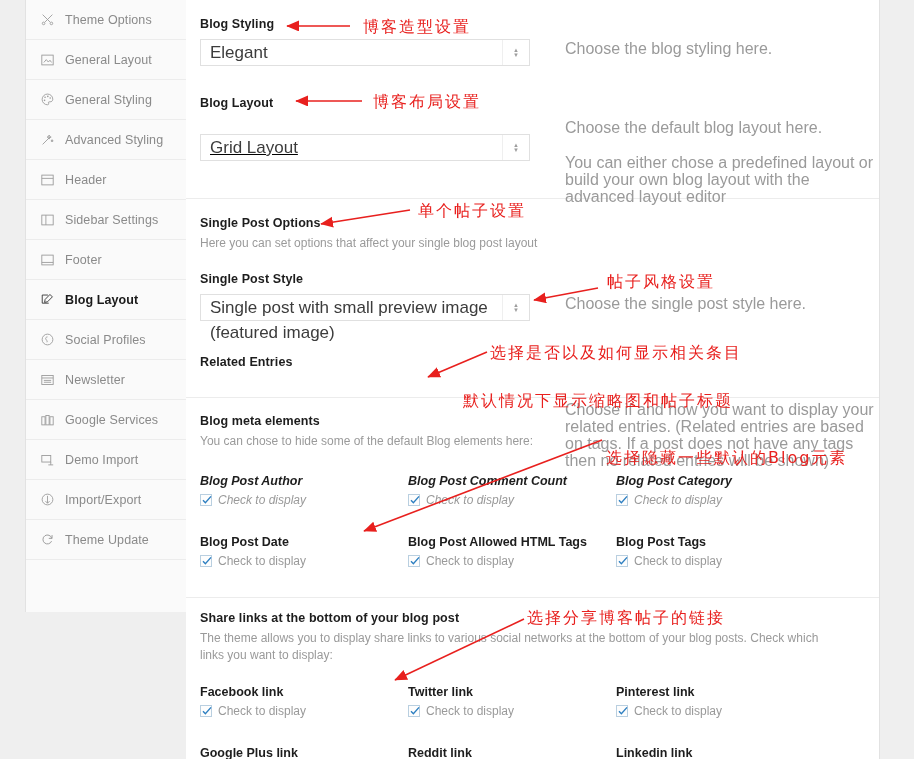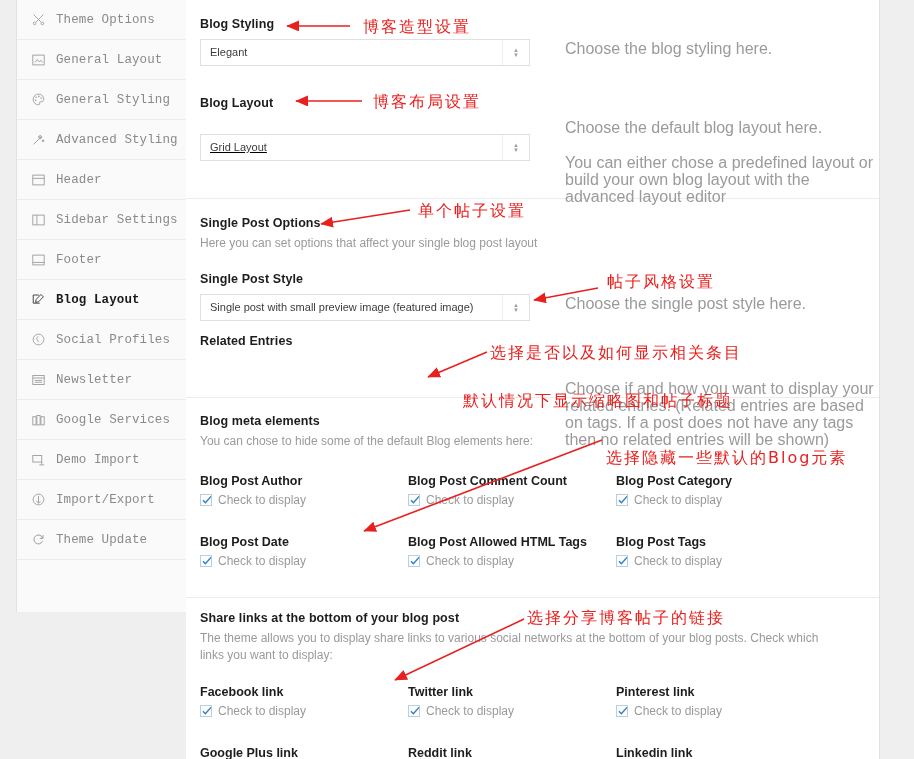--- a/index.html
+++ b/index.html
@@ -12,29 +12,28 @@
     position: relative;
     width: 914px;
     height: 759px;
     overflow: hidden;
     background: #efefef;
   }
 
   
   #sidebar {
     position: absolute;
-    left: 16px;
+    left: 25px;
     top: 0;
     width: 172px;
     height: 612px;
     background: #fafafa;
     border-left: 1px solid #e2e2e2;
     border-right: 1px solid #e2e2e2;
     box-sizing: border-box;
-    font-family: Liberation Mono, monospace;
   }
   .nav-item {
     height: 40px;
     display: flex;
     align-items: center;
     padding-left: 12px;
     border-bottom: 1px solid #ececec;
     box-sizing: border-box;
     color: #8a8a8a;
     font-size: 12.5px;
@@ -97,21 +96,21 @@
   }
 
   select.ui, .selbox {
     -webkit-appearance: none;
     appearance: none;
     width: 330px;
     height: 27px;
     border: 1px solid #e0e0e0;
     background: #ffffff;
     font-family: "Liberation Sans", sans-serif;
-    font-size: 11px;
+    font-size: 17px;
     color: #3c3c3c;
     padding: 0 32px 0 9px;
     box-sizing: border-box;
     line-height: 25px;
     position: relative;
     border-radius: 0;
   }
   .selwrap { position: relative; display: inline-block; }
   .selwrap .stepper {
     position: absolute;
@@ -378,21 +377,21 @@
       <div class="row" style="margin-top:13px;">
         <div class="lbl">Related Entries</div>
         <div class="help" style="top:46px;">Choose if and how you want to display your related entries. (Related entries are based on tags. If a post does not have any tags then no related entries will be shown)</div>
       </div>
     </div>
 
     <div class="sect" style="height:200px; padding-top:16px;">
       <div class="lbl">Blog meta elements</div>
       <div class="sub" style="margin-top:5px;">You can chose to hide some of the default Blog elements here:</div>
 
-      <div class="cols" style="margin-top:24px;">
+      <div class="cols" style="margin-top:24px;font-style:italic;">
         <div class="col">
           <div class="cb-title">Blog Post Author</div>
           <div class="cb-line">
             <span class="cbox">
                 <svg width="12" height="12" viewBox="0 0 12 12">
                   <path d="M2 6.2l2.4 2.6L10 2.4" fill="none" stroke="#2d7fc1" stroke-width="1.4"></path>
                 </svg>
               </span>
             <span class="cb-text">Check to display</span>
           </div>

